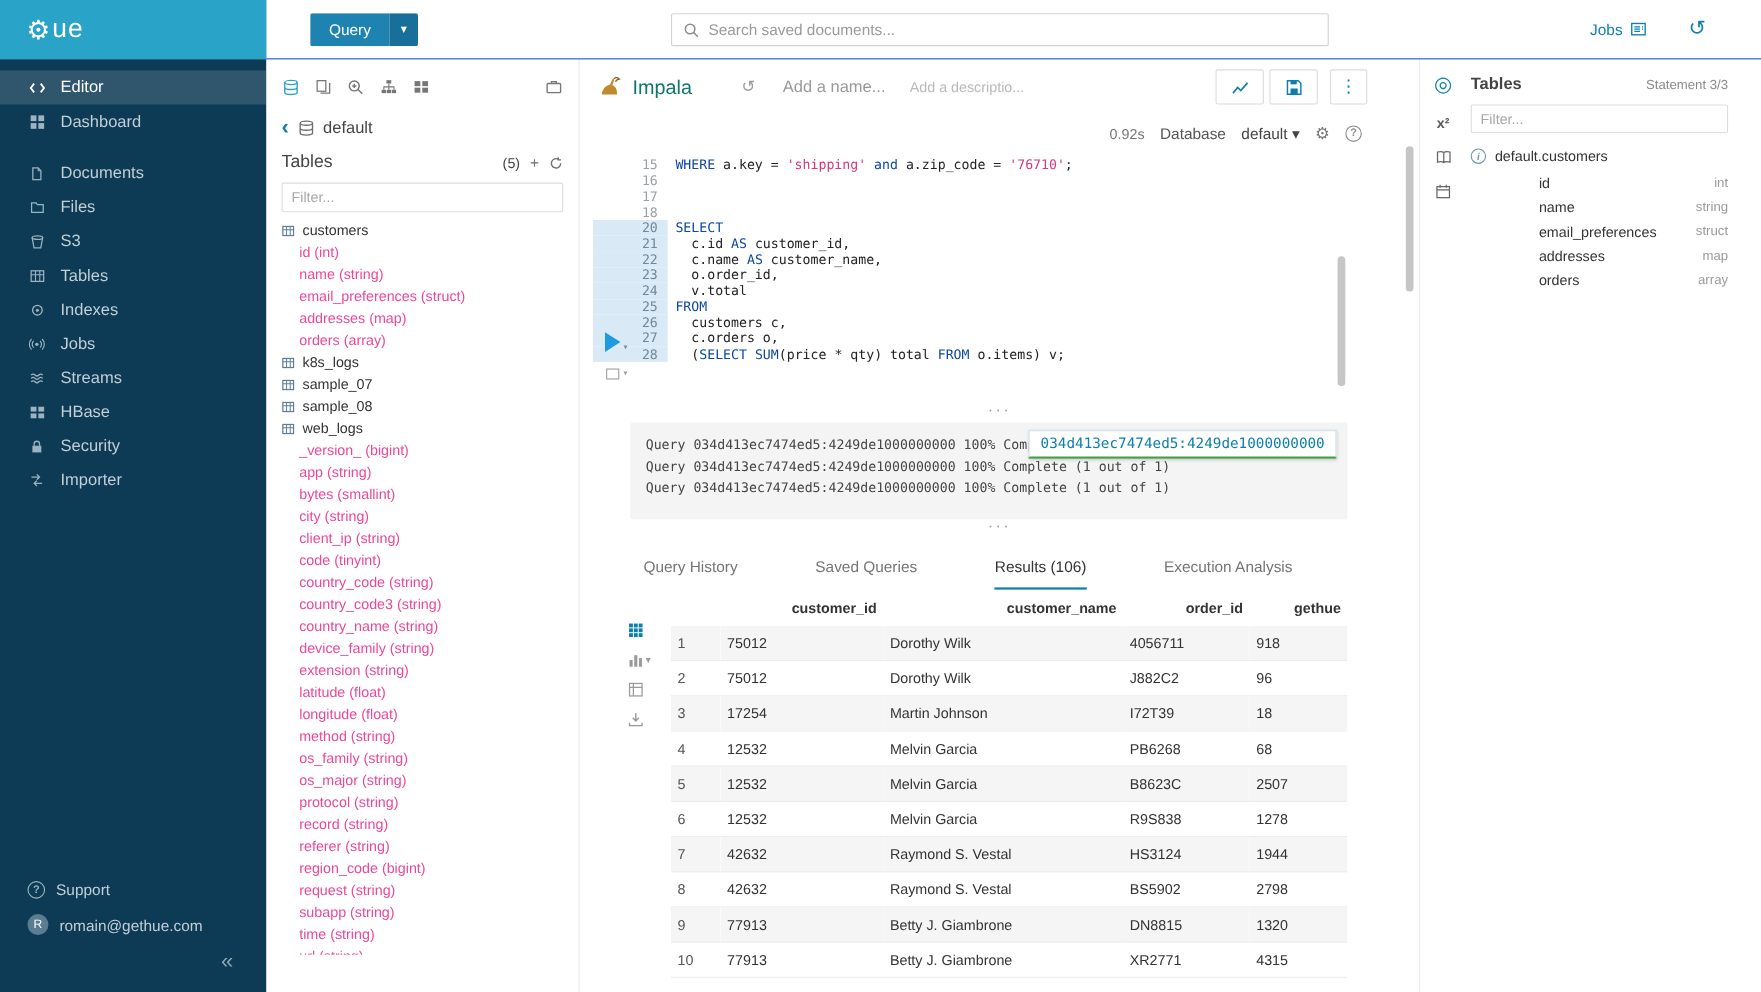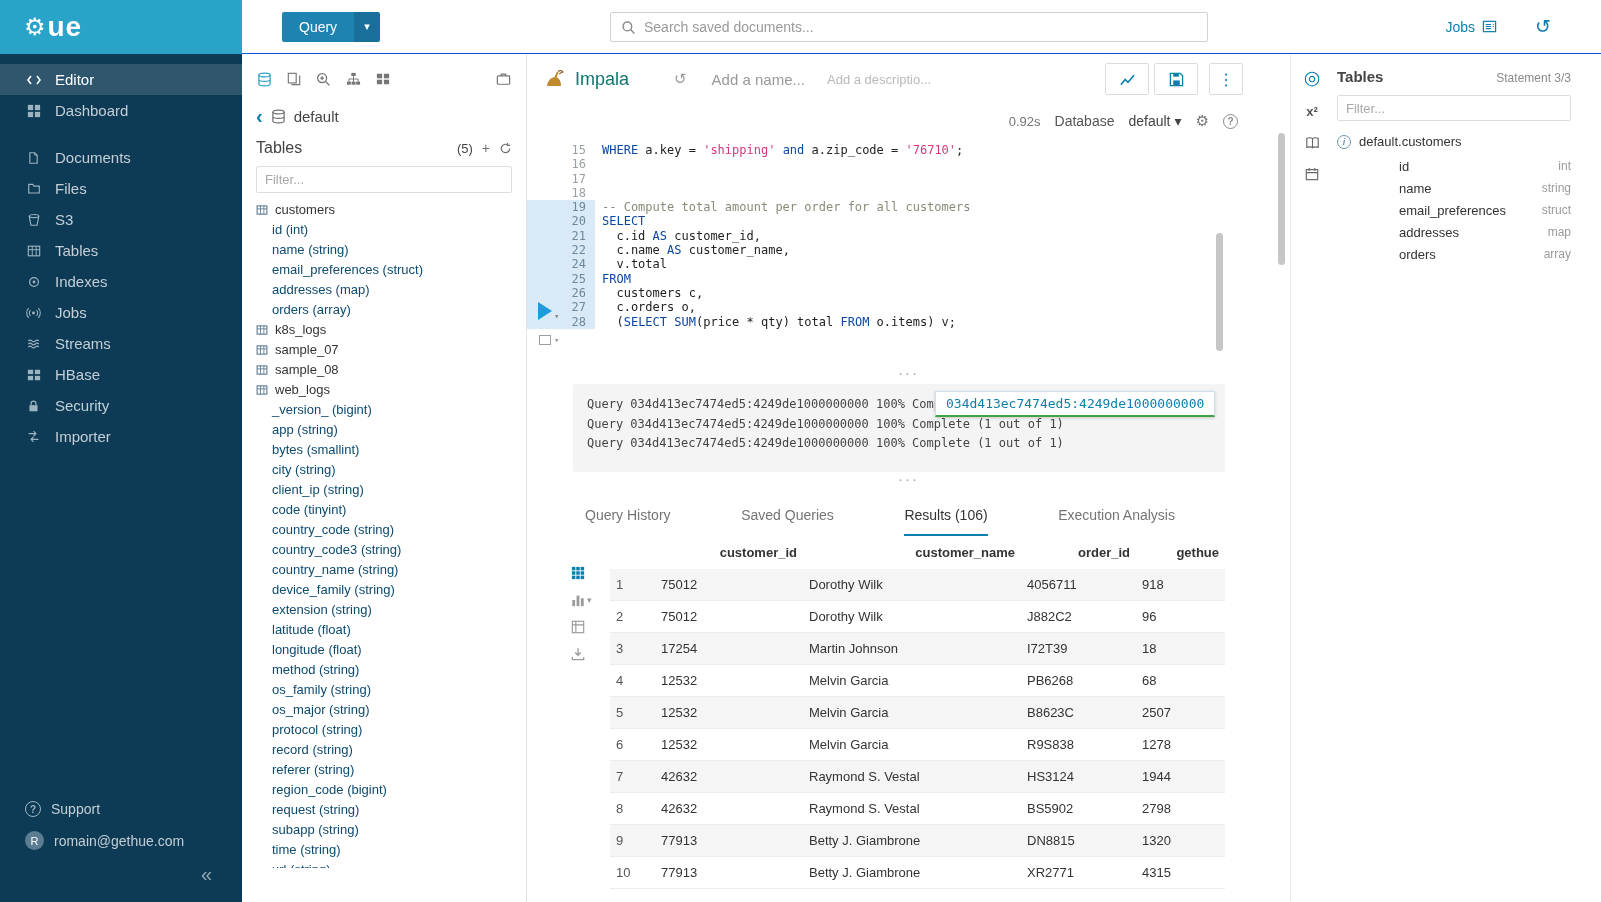--- a/index.html
+++ b/index.html
@@ -3,21 +3,21 @@
 <meta charset="utf-8">
 <style>
   *{margin:0;padding:0;box-sizing:border-box;}
   html,body{width:1601px;height:902px;overflow:hidden;background:#fff;color:#333;
     font-family:"Liberation Sans",sans-serif;}
   svg{display:block;}
   
   #left-nav{position:absolute;left:0;top:0;bottom:0;width:242px;background:#0d3b55;display:flex;flex-direction:column;z-index:6;}
   #logo{height:54px;background:#2aa3c9;display:flex;align-items:center;padding-left:24px;color:#fff;cursor:pointer;}
   .logo-gear{font-size:24px;margin-right:2px;}
-  .logo-text{font-size:28px;font-weight:bold;letter-spacing:1px;}
+  .logo-text{font-size:24px;font-weight:normal;letter-spacing:1px;}
   #nav-items{padding-top:10px;}
   .nav-item{display:flex;align-items:center;height:31px;padding-left:25px;gap:13px;font-size:15px;color:#c3ced6;cursor:pointer;}
   .nav-item .nic{width:17px;display:flex;justify-content:center;color:#9db3c0;}
   .nav-item.active{background:rgba(255,255,255,.14);color:#fff;}
   .nav-item.active .nic{color:#fff;}
   .nav-item.grp{margin-top:16px;}
   #nav-footer{margin-top:auto;padding-bottom:8px;}
   .footer-item{display:flex;align-items:center;gap:10px;padding:7px 25px;font-size:14px;color:#c3ced6;cursor:pointer;}
   .circle-q{width:16px;height:16px;border:1.3px solid #9db3c0;color:#9db3c0;border-radius:50%;display:inline-flex;align-items:center;justify-content:center;font-size:10px;font-weight:bold;}
   .avatar{width:19px;height:19px;border-radius:50%;background:#5b7d92;color:#fff;font-size:11px;display:inline-flex;align-items:center;justify-content:center;}
@@ -44,38 +44,38 @@
   .crumb-db-ic{color:#6f6f6f;display:flex;}
   .tables-head{display:flex;align-items:center;gap:9px;padding:9px 14px 5px;font-size:16px;color:#444;}
   .tables-head .count{margin-left:auto;font-size:13px;color:#444;}
   .mini-ic{color:#6f6f6f;cursor:pointer;font-size:14px;display:flex;line-height:1;}
   .filter-box{margin:4px 14px 2px;border:1px solid #ddd;border-radius:2px;height:27px;display:flex;align-items:center;padding:0 8px;}
   .filter-box input{border:0;outline:0;width:100%;font-size:13px;color:#444;font-family:inherit;}
   .filter-box input::placeholder{color:#a8a8a8;}
   #tree{padding-top:5px;overflow:hidden;height:calc(100% - 175px);}
   .tree-table{display:flex;align-items:center;gap:7px;padding:3px 14px;font-size:13px;color:#333;cursor:pointer;line-height:14px;}
   .tree-table .tic{color:#5f7d95;display:flex;}
-  .tree-col{padding:3px 14px 3px 30px;font-size:13px;color:#0c4a6e;line-height:14px;cursor:pointer;}
+  .tree-col{padding:3px 14px 3px 30px;font-size:13px;color:#ec4899;line-height:14px;cursor:pointer;}
   
   #main{position:absolute;left:527px;top:54px;width:763px;bottom:0;background:#fff;overflow:hidden;}
   .editor-head{height:50px;display:flex;align-items:center;padding:0 16px;}
   .engine-name{font-size:18px;color:#0f766e;margin-left:10px;}
   .snip-history{color:#9a9a9a;font-size:15px;margin-left:45px;cursor:pointer;}
   .name-ph{color:#999;font-size:15px;margin-left:25px;cursor:text;}
   .desc-ph{color:#b9b9b9;font-size:13px;margin-left:22px;cursor:text;}
   .head-buttons{margin-left:auto;margin-right:31px;display:flex;gap:5px;align-items:center;}
   .hbtn{width:44px;height:32px;border:1px solid #dcdcdc;border-radius:2px;background:#fff;display:flex;align-items:center;justify-content:center;color:#0b7fad;cursor:pointer;}
   .hbtn.kebab{width:34px;margin-left:6px;font-size:16px;}
   .status-row{height:34px;display:flex;align-items:center;justify-content:flex-end;gap:14px;padding-right:52px;font-size:13px;color:#757575;}
   .db-select{color:#444;font-size:14px;display:flex;align-items:center;gap:4px;cursor:pointer;}
   .db-label{color:#555;font-size:14px;}
   .gear-ic{font-size:15px;color:#777;cursor:pointer;}
   .help-q{width:15px;height:15px;border:1.3px solid #8a8a8a;color:#8a8a8a;border-radius:50%;display:inline-flex;align-items:center;justify-content:center;font-size:10px;font-weight:bold;cursor:pointer;}
   
-  .code-area{position:relative;height:228px;font-family:"DejaVu Sans Mono",monospace;font-size:12px;overflow:hidden;}
+  .code-area{position:relative;height:228px;font-family:"DejaVu Sans Mono",monospace;font-size:12px;overflow:hidden;margin-left:12px;}
   #code-lines{padding-top:5px;}
   .code-row{display:flex;height:14.3px;line-height:14.3px;}
   .gut{width:68px;flex:none;text-align:right;padding-right:9px;color:#9aa0a6;}
   .gut.gact{background:#d9eaf6;color:#6e889b;}
   .ctext{white-space:pre;padding-left:7px;color:#222;}
   .ctext .k{color:#0d47a1;}
   .ctext .s{color:#d6367f;}
   .ctext .c{color:#8b8b7a;}
   .play-wrap{position:absolute;left:11px;top:163px;display:flex;align-items:center;cursor:pointer;}
   .play-triangle{width:0;height:0;border-left:14px solid #1d9ae0;border-top:9px solid transparent;border-bottom:9px solid transparent;}
@@ -494,34 +494,34 @@
         </div>
         <div class="code-row">
           <span class="gut">17</span>
           <span class="ctext"></span>
         </div>
         <div class="code-row">
           <span class="gut">18</span>
           <span class="ctext"></span>
         </div>
         <div class="code-row">
-          <span class="gut gact">19</span>
-          <span class="ctext"><span class="c">-- Compute total amount per order for all customers</span></span>
-        </div>
-        <div class="code-row">
           <span class="gut gact">20</span>
           <span class="ctext"><span class="k">SELECT</span></span>
         </div>
         <div class="code-row">
           <span class="gut gact">21</span>
           <span class="ctext"><span class="">  c.id </span><span class="k">AS</span><span class=""> customer_id,</span></span>
         </div>
         <div class="code-row">
           <span class="gut gact">22</span>
           <span class="ctext"><span class="">  c.name </span><span class="k">AS</span><span class=""> customer_name,</span></span>
+        </div>
+        <div class="code-row">
+          <span class="gut gact">23</span>
+          <span class="ctext"><span class="">  o.order_id,</span></span>
         </div>
         <div class="code-row">
           <span class="gut gact">24</span>
           <span class="ctext"><span class="">  v.total</span></span>
         </div>
         <div class="code-row">
           <span class="gut gact">25</span>
           <span class="ctext"><span class="k">FROM</span></span>
         </div>
         <div class="code-row">

